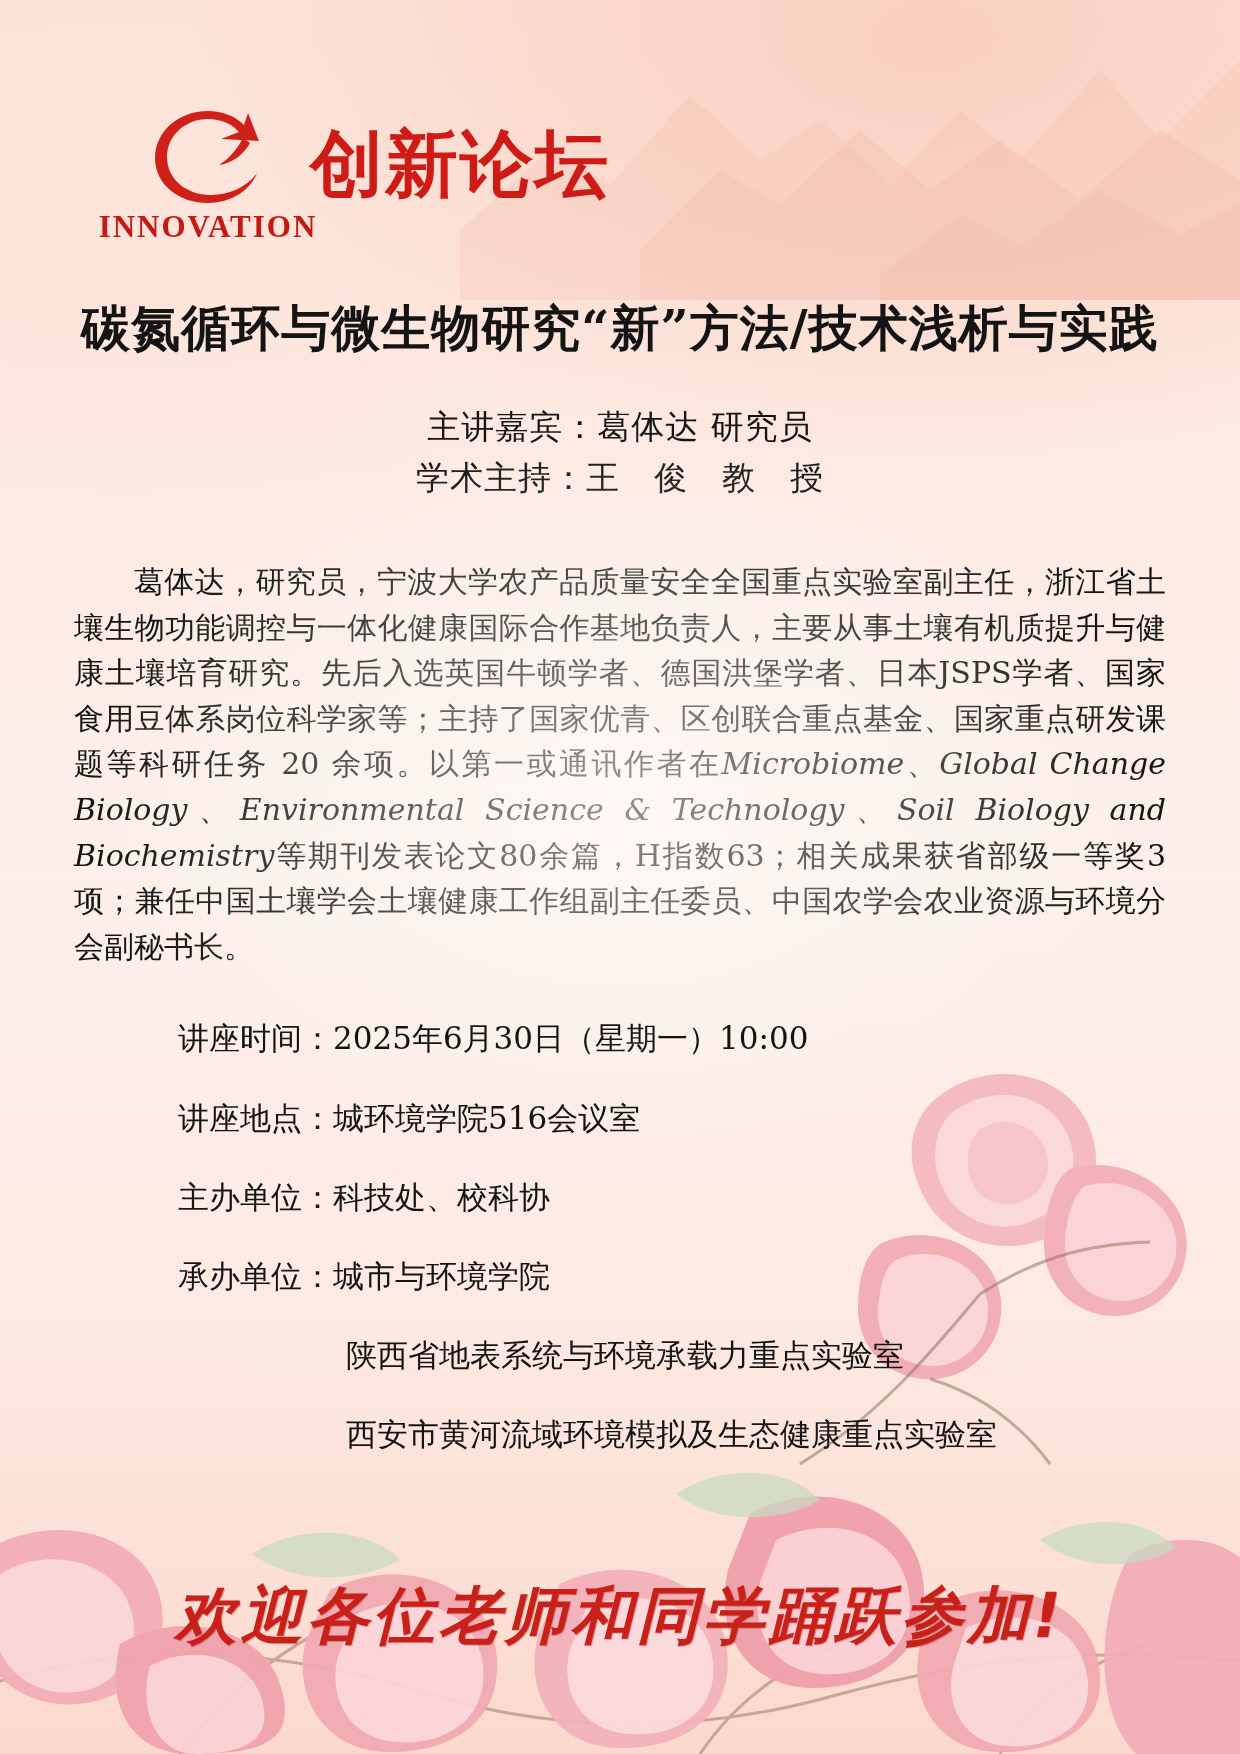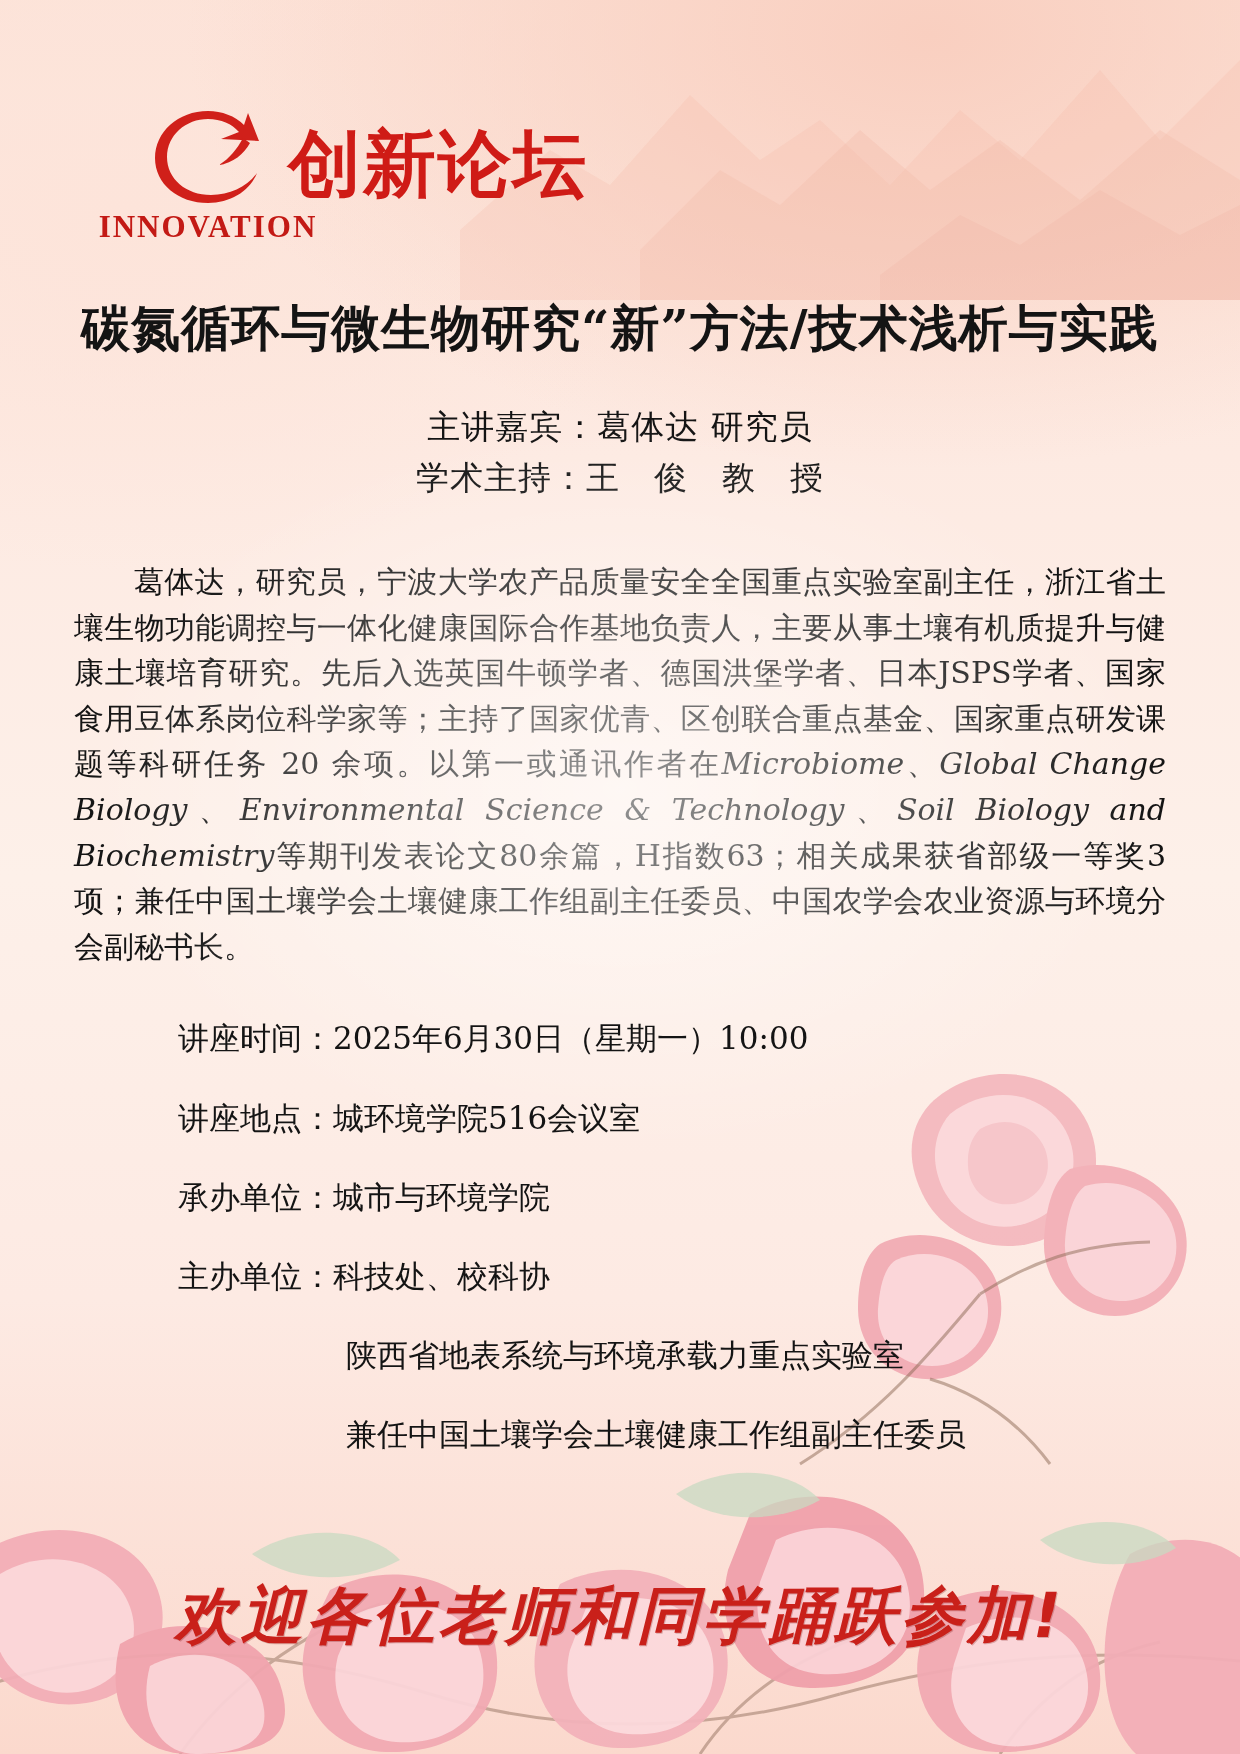--- a/index.html
+++ b/index.html
@@ -70,20 +70,21 @@
     color: #c31a15;
     font-family: "Liberation Serif", "DejaVu Serif", serif;
     font-size: 31px;
     letter-spacing: 2px;
     font-weight: 700;
   }
   .header-titles {
     display: flex;
     align-items: baseline;
     padding-top: 22px;
+    margin-left: 22px;
   }
   .brand-title {
     color: #cf1b16;
     font-size: 73px;
     font-weight: 700;
     letter-spacing: 2px;
     font-family: "DejaVu Sans", "Liberation Sans", sans-serif;
     line-height: 1;
   }
   .lecture-no {
@@ -232,24 +233,24 @@
         <path d="M120,470 C200,420 250,360 300,300"></path>
         <path d="M300,300 C350,268 400,250 470,248"></path>
         <path d="M250,385 C300,400 340,430 370,470"></path>
       </g>
     </svg>
   </div>
 
   <div class="info">
     <div class="info-row">讲座时间：2025年6月30日（星期一）10:00</div>
     <div class="info-row">讲座地点：城环境学院516会议室</div>
+    <div class="info-row">主办单位：科技处、校科协</div>
     <div class="info-row">承办单位：城市与环境学院</div>
-    <div class="info-row">主办单位：科技处、校科协</div>
     <div class="info-row info-sub">陕西省地表系统与环境承载力重点实验室</div>
-    <div class="info-row info-sub">兼任中国土壤学会土壤健康工作组副主任委员</div>
+    <div class="info-row info-sub">西安市黄河流域环境模拟及生态健康重点实验室</div>
   </div>
 
   <div class="flowers">
     <svg viewBox="0 0 1240 760" preserveAspectRatio="none">
       <g stroke="#8a6754" stroke-width="3" fill="none" opacity=".45">
         <path d="M-10,690 C160,640 300,660 430,700 C560,740 700,740 840,700"></path>
         <path d="M840,700 C960,668 1080,650 1250,668"></path>
         <path d="M180,760 C230,690 300,640 380,610"></path>
         <path d="M700,760 C740,700 800,660 880,636"></path>
         <path d="M1000,760 C1040,700 1090,664 1160,648"></path>

